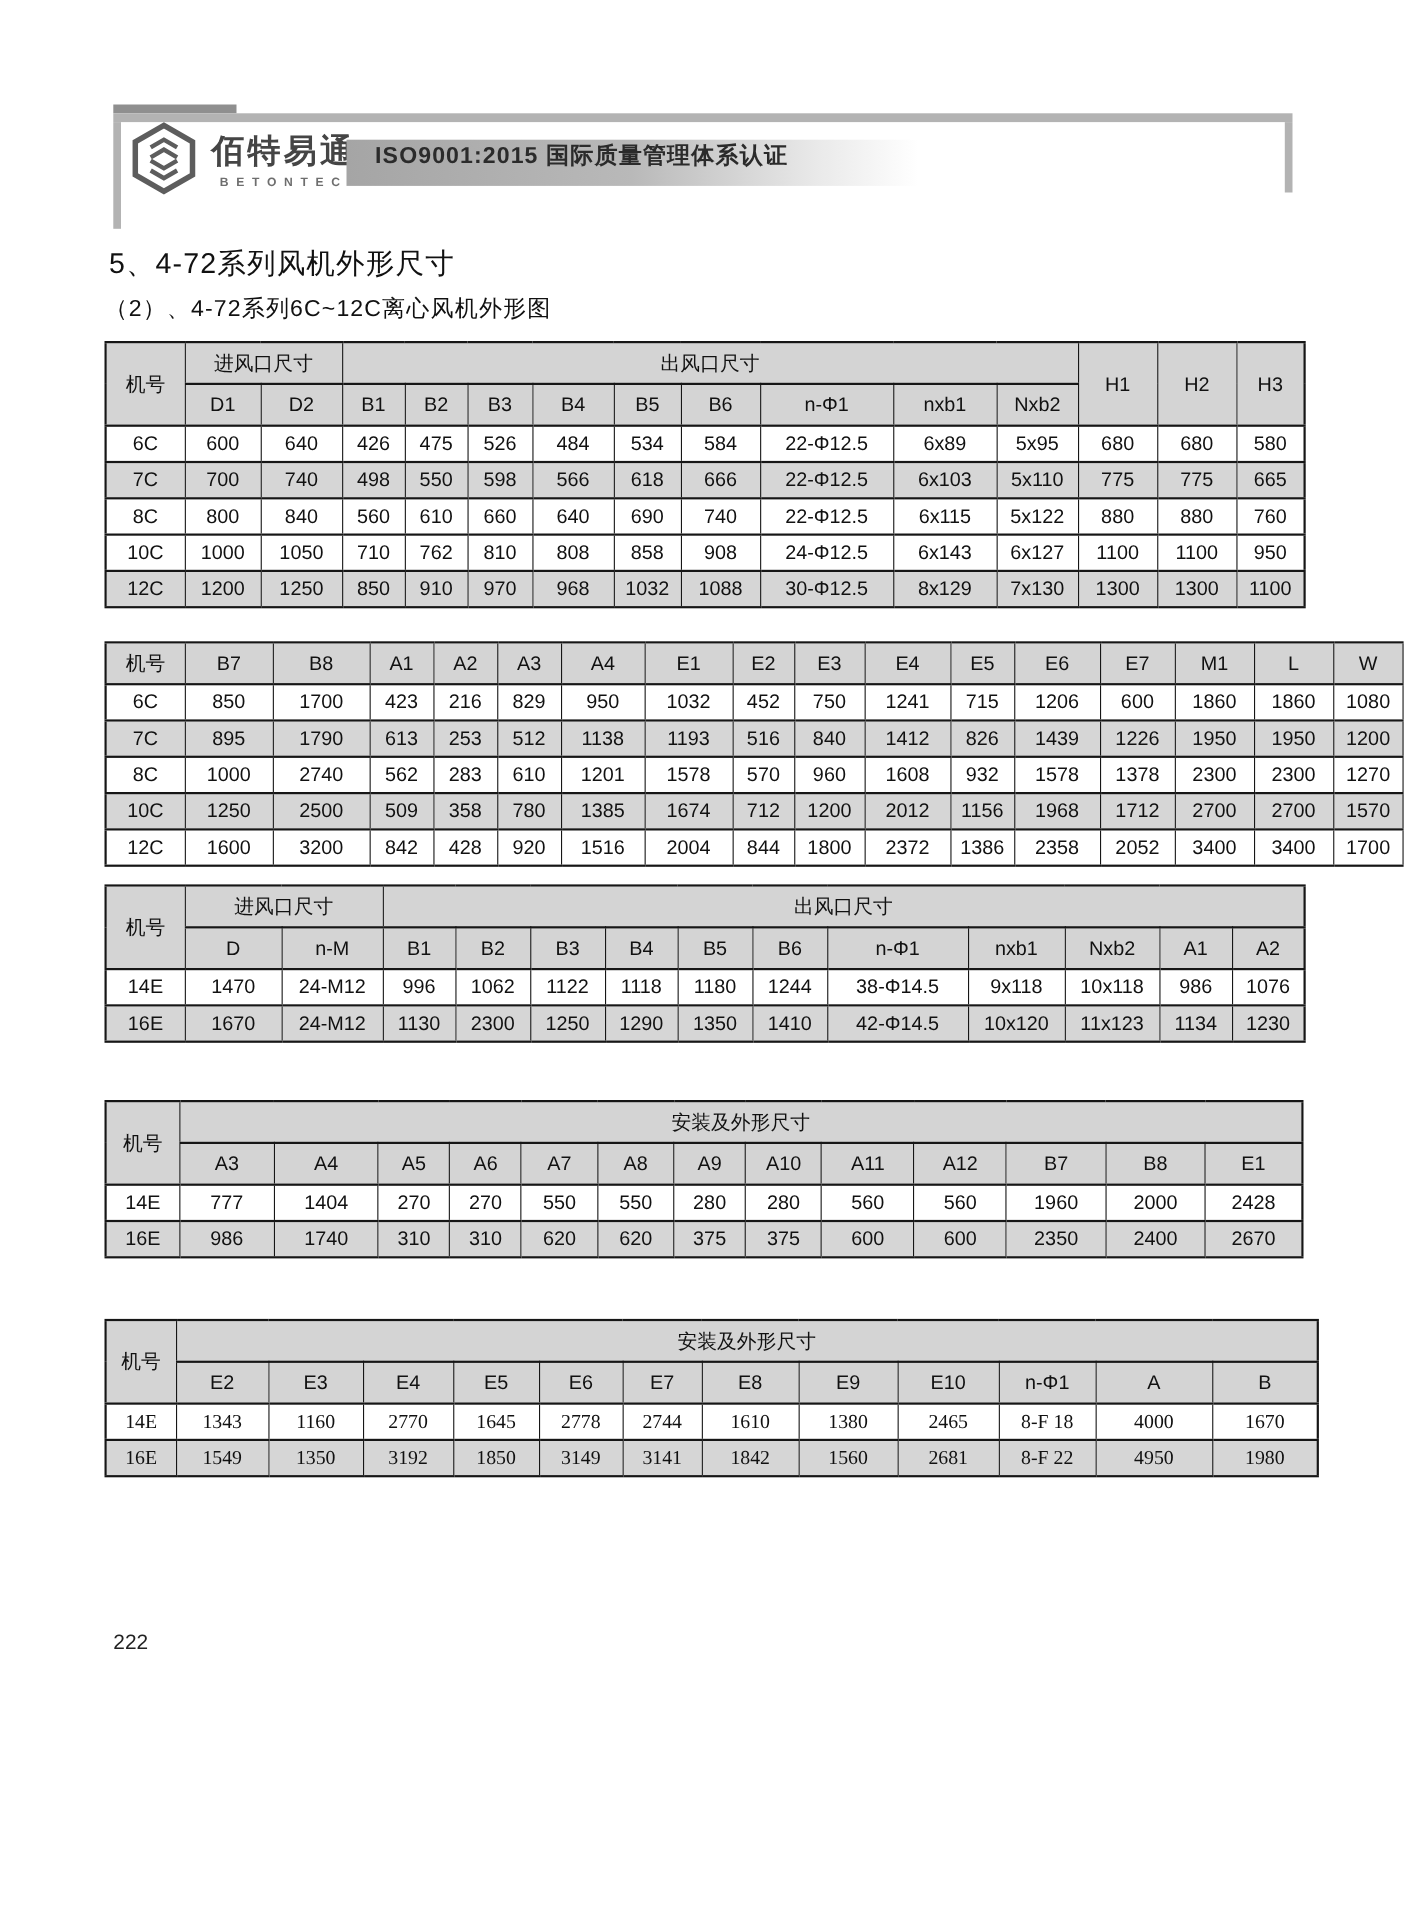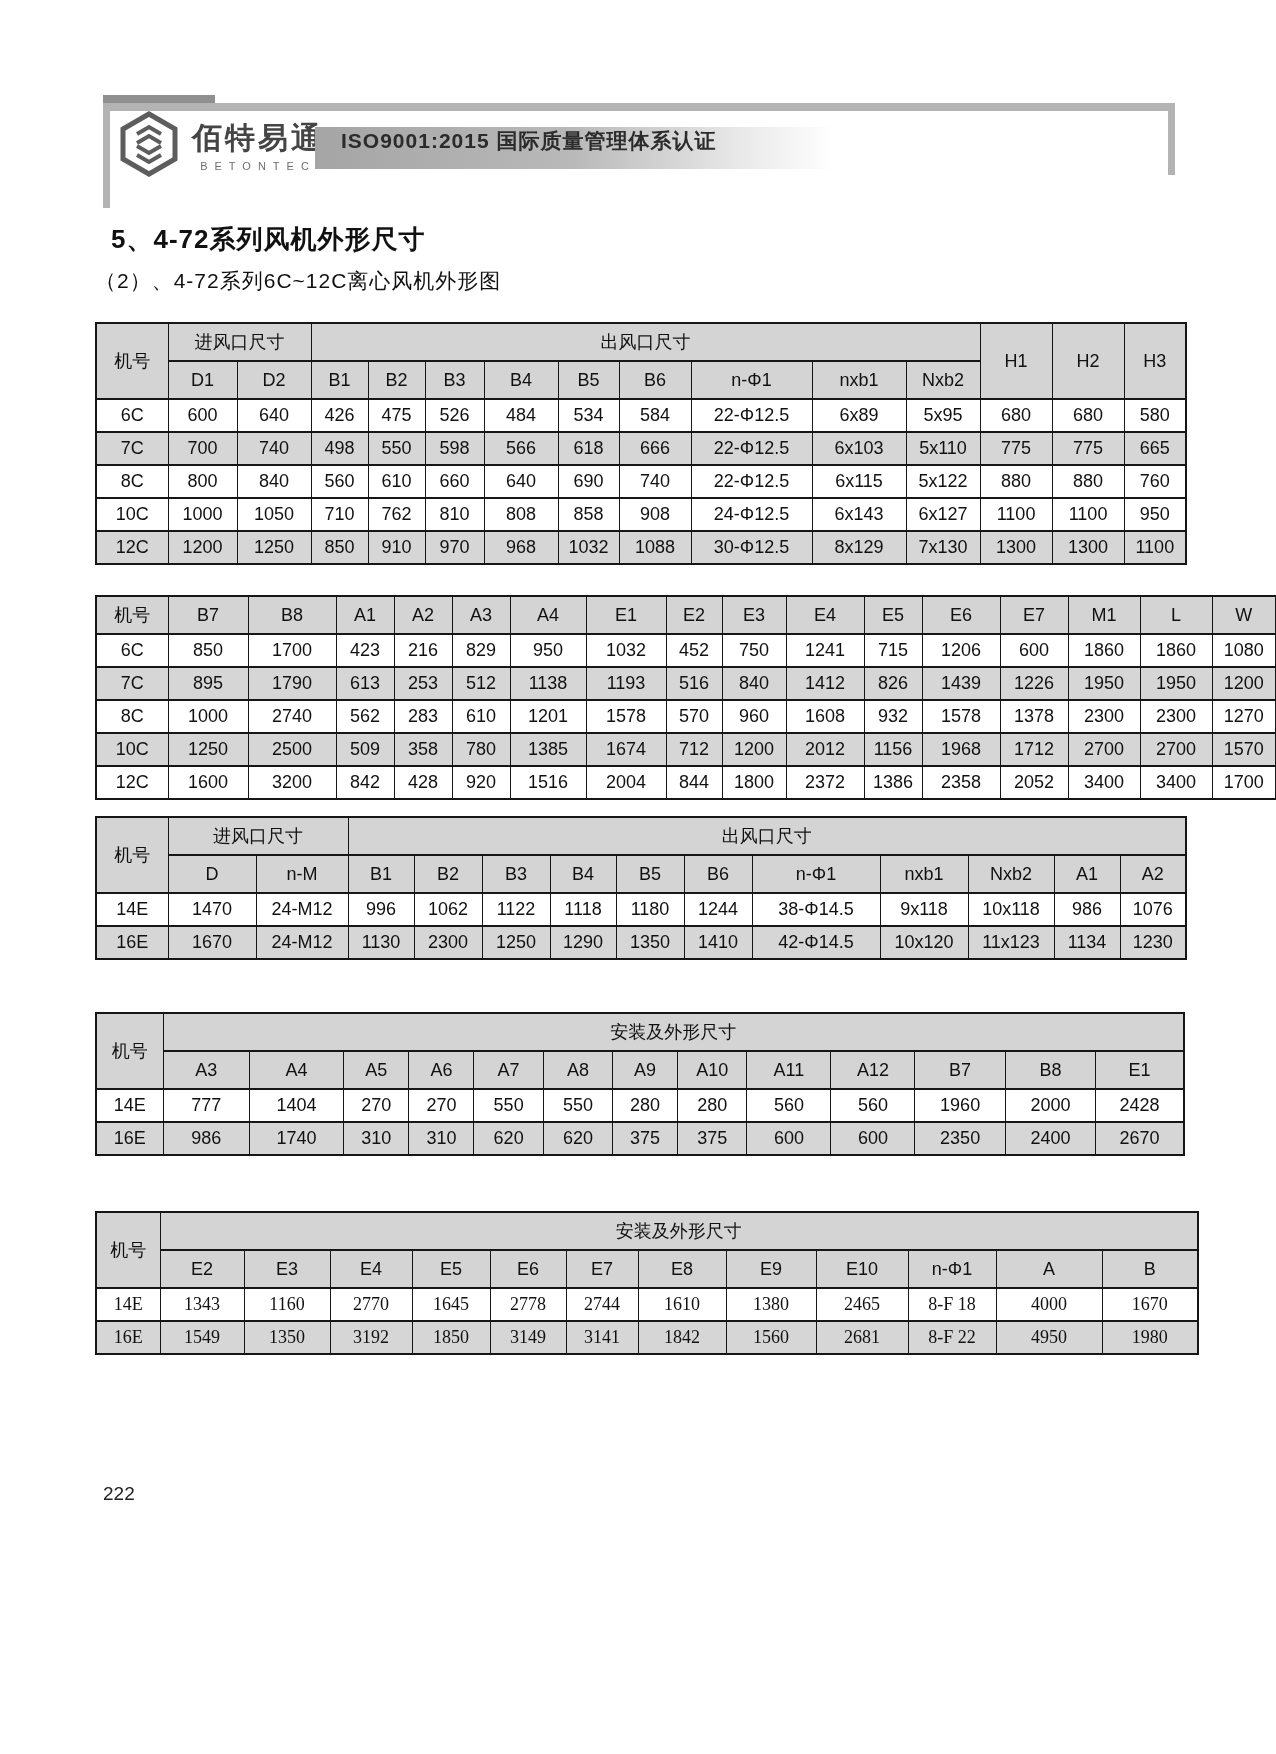--- a/index.html
+++ b/index.html
@@ -12,33 +12,33 @@
     width:1276px;height:1754px;position:relative;background:#ffffff;
     font-family:"Liberation Sans", sans-serif;color:#111;
   }
   
   .bar{position:absolute;background:#b3b3b3;}
   .bar.dark{background:#8f8f8f;}
   
   .brand{position:absolute;left:118px;top:110px;display:flex;align-items:center;gap:12px;}
   .brand-text{display:flex;flex-direction:column;align-items:center;}
   .brand-cn{font-size:30px;font-weight:bold;color:#454545;letter-spacing:3px;line-height:34px;}
-  .brand-en{font-size:11px;color:#6e6e6e;letter-spacing:7px;margin-top:5px;font-weight:normal;}
+  .brand-en{font-size:11px;color:#6e6e6e;letter-spacing:7px;margin-top:5px;font-weight:bold;}
   
   .iso-banner{
     position:absolute;left:315px;top:127px;width:520px;height:42px;
     background:linear-gradient(90deg,#a5a5a5 0%,#b9b9b9 50%,#e9e9e9 82%,#ffffff 100%);
     display:flex;align-items:flex-start;padding-left:26px;box-sizing:border-box;
     font-size:21px;font-weight:bold;color:#2b2b2b;letter-spacing:1px;
   }
   
   .content{position:absolute;left:95px;top:222px;width:1090px;}
-  .page-title{font-size:26px;line-height:34px;font-weight:bold;margin:0 0 10px 16px;letter-spacing:1px;}
+  .page-title{font-size:26px;line-height:34px;font-weight:normal;margin:0 0 10px 4px;letter-spacing:1px;}
   .section-subtitle{font-size:21px;line-height:30px;font-weight:normal;margin:8px 0 0 0;letter-spacing:1px;}
-  .sub-gap{margin-bottom:26px;}
+  .sub-gap{margin-bottom:14px;}
   table.dim{
     border-collapse:collapse;table-layout:fixed;width:1090px;
     border:2.6px solid var(--border-color);
     margin-top:12px;
   }
   table.dim th,table.dim td{
     border:1.4px solid var(--border-color);
     border-top-width:2.2px;border-bottom-width:2.2px;
     text-align:center;vertical-align:middle;
     font-size:18px;overflow:hidden;white-space:nowrap;

